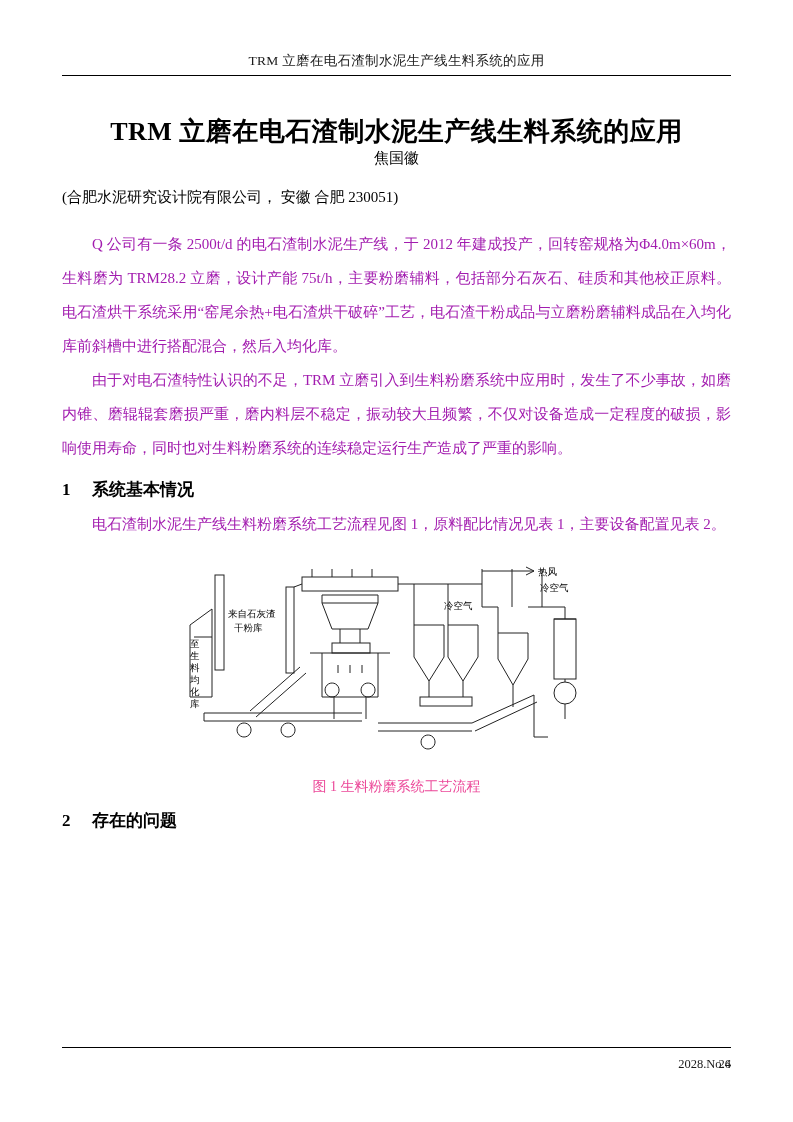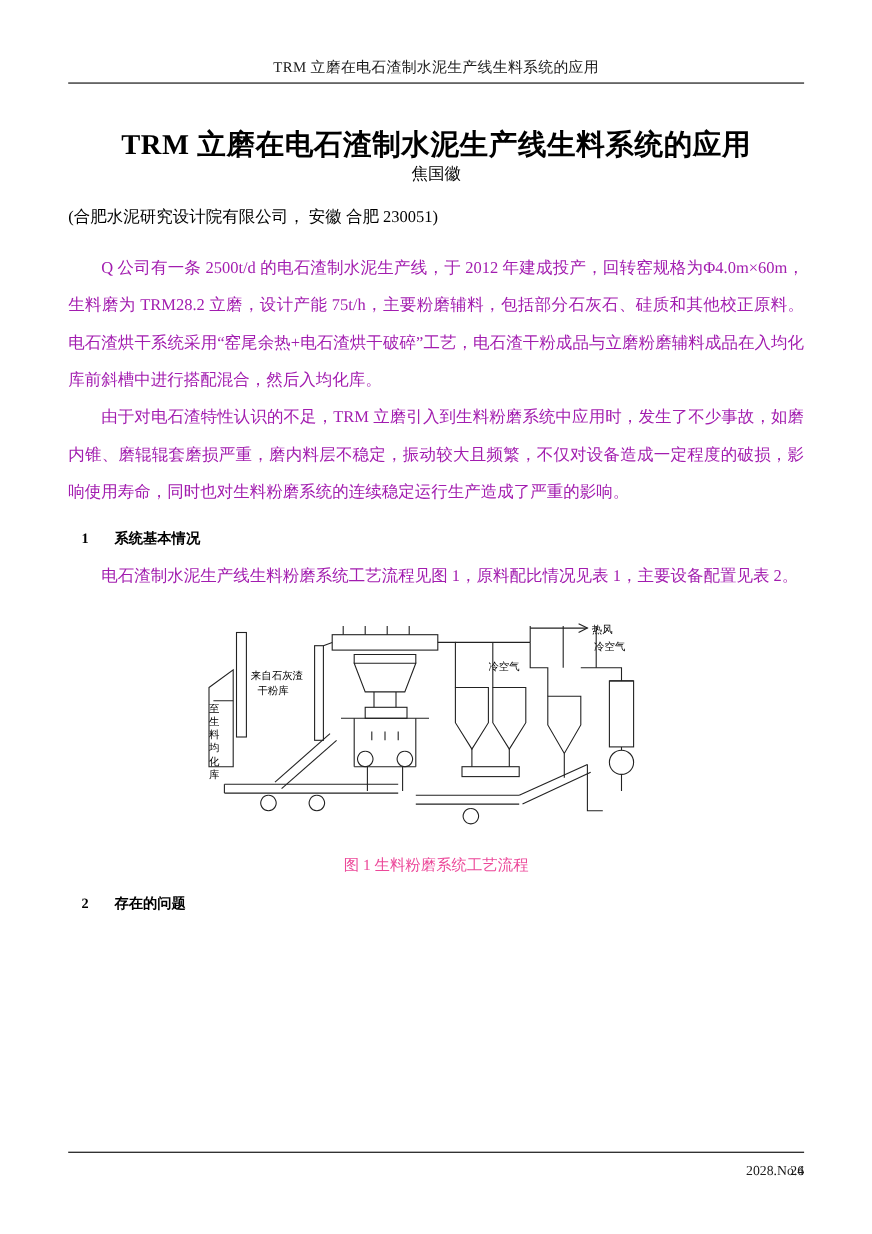--- a/index.html
+++ b/index.html
@@ -101,23 +101,23 @@
     font-size: 15px;
     line-height: 34px;
     text-align: justify;
     text-justify: inter-ideograph;
     margin: 0;
     text-indent: 2em;
     color: #a21caf;
   }
   p.first-para { margin-top: 20px; }
   h2.section {
-    font-size: 13px;
+    font-size: 17px;
     font-weight: bold;
-    margin: 8px 0 0 12px;
+    margin: 8px 0 0 0;
     color: #000;
     line-height: 34px;
   }
   h2.section .num {
     display: inline-block;
     width: 30px;
   }
   .figure {
     margin-top: 6px;
     text-align: center;

